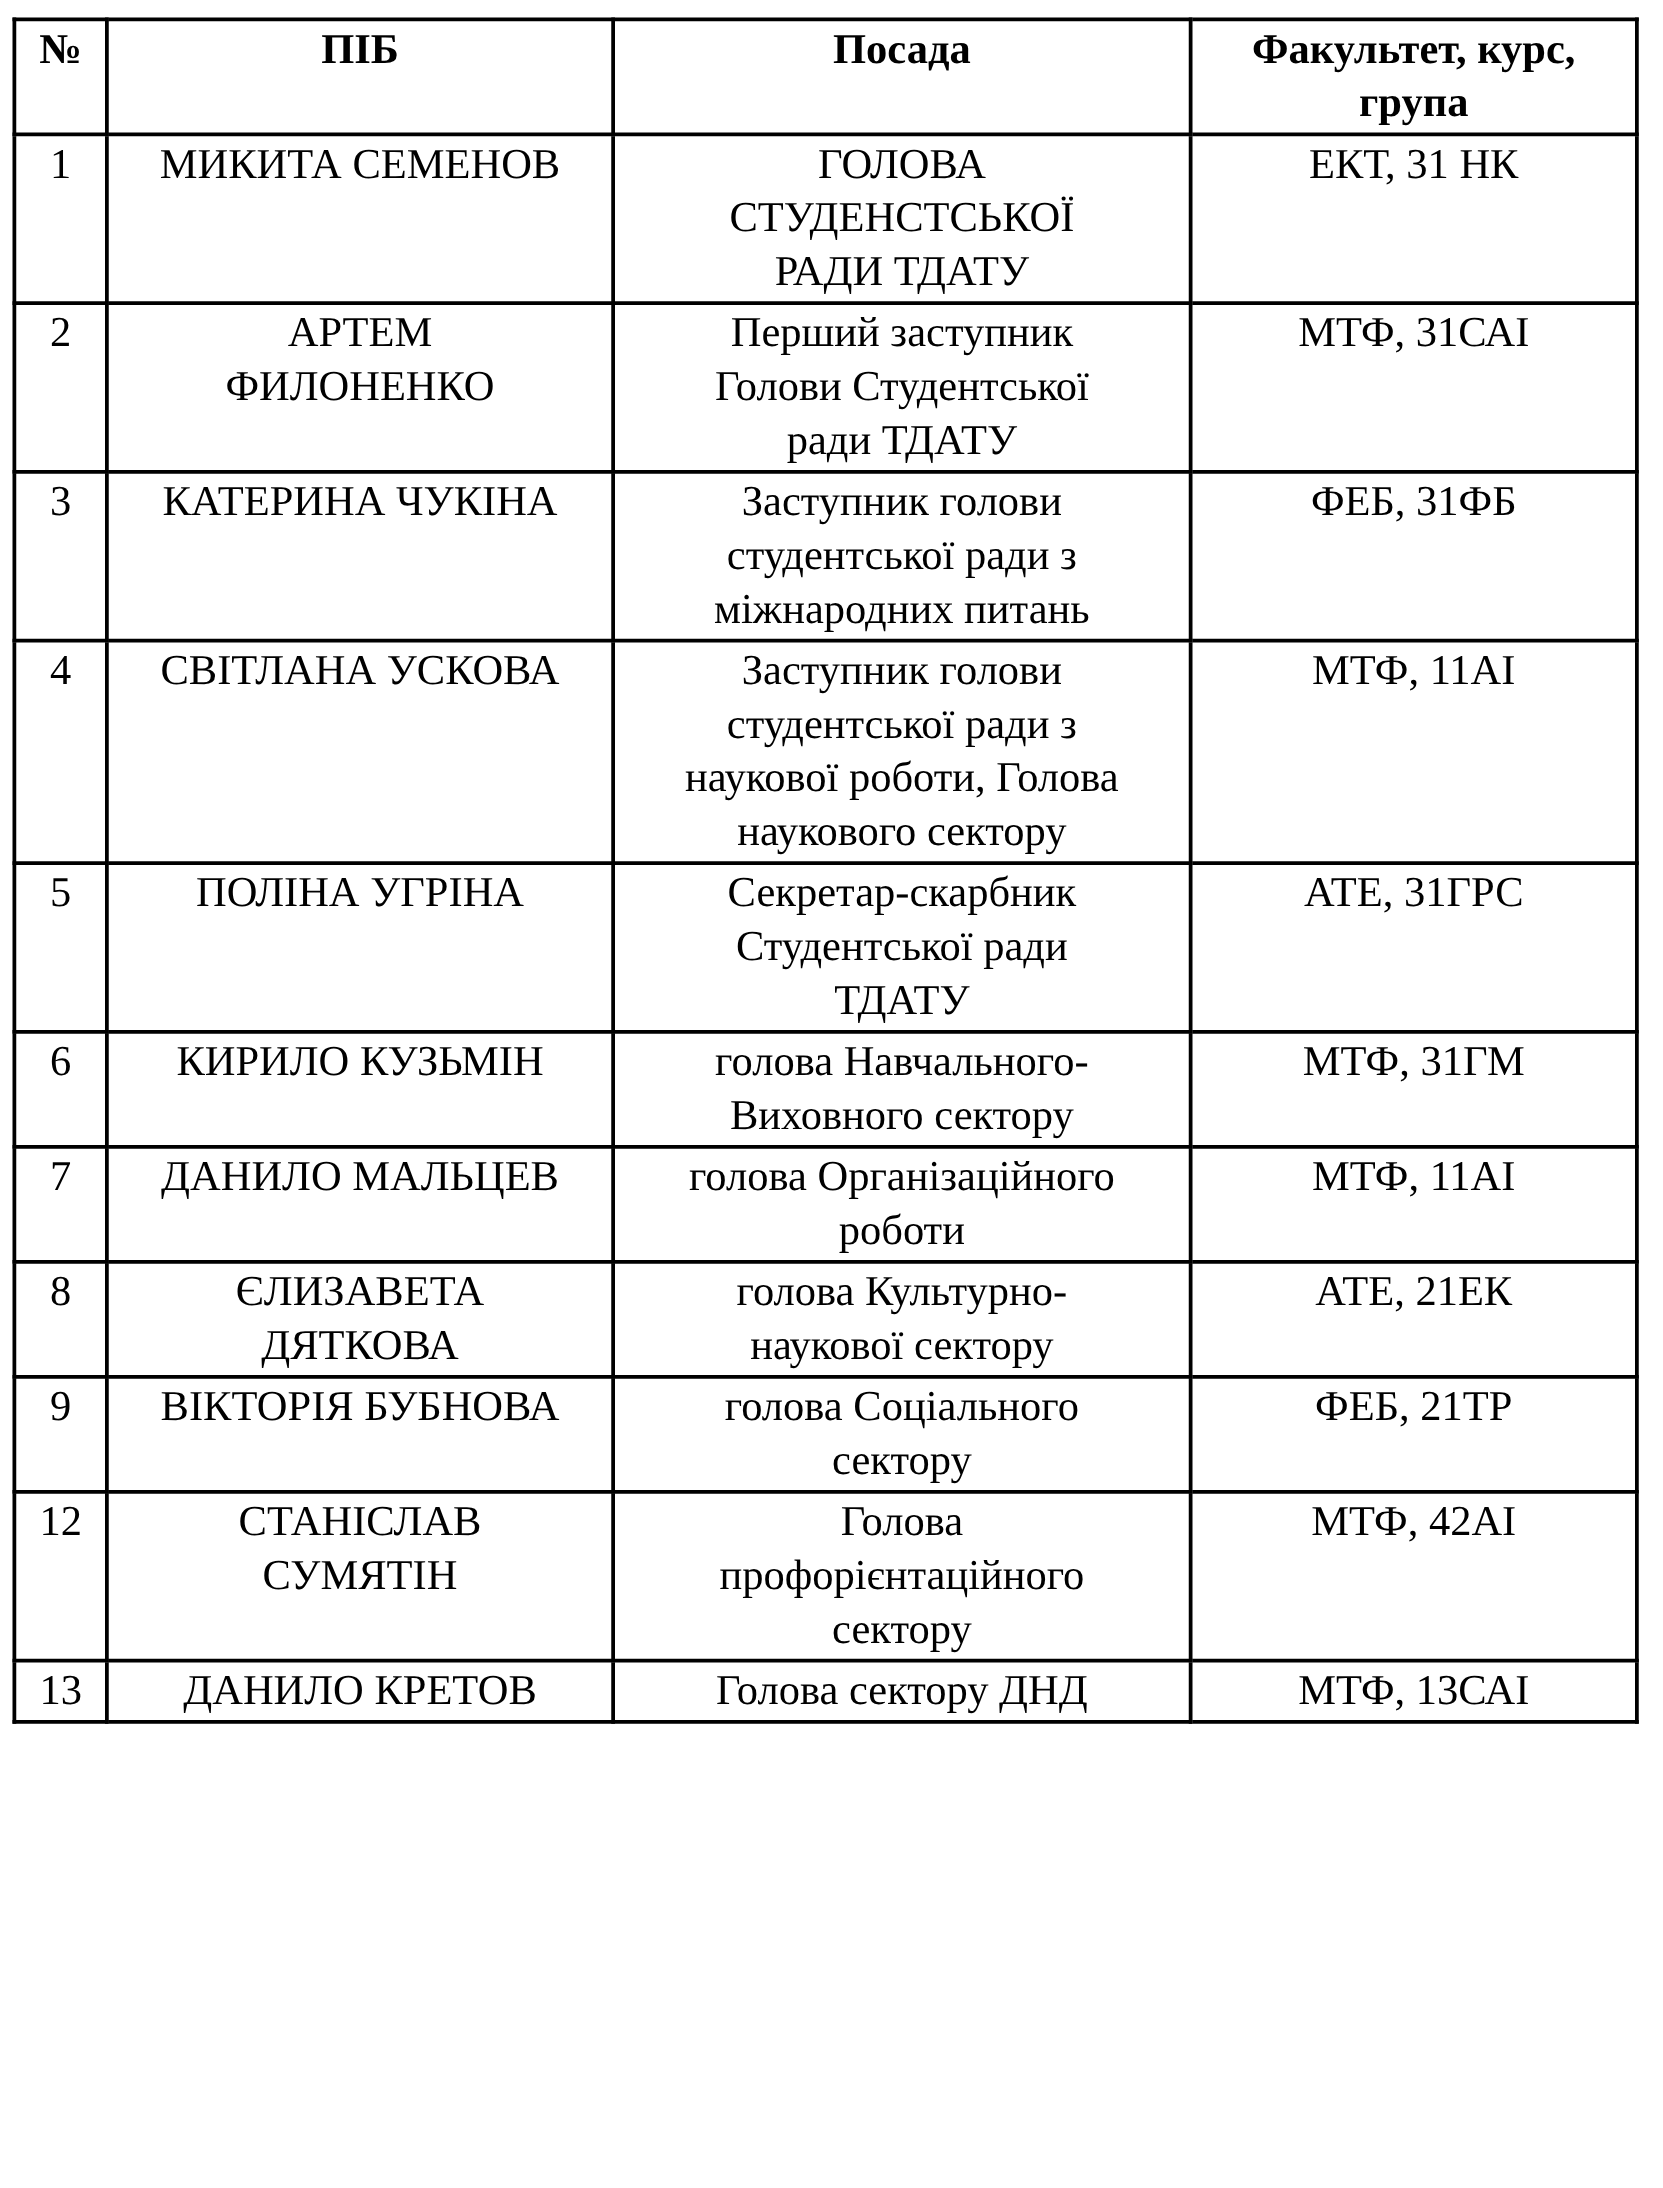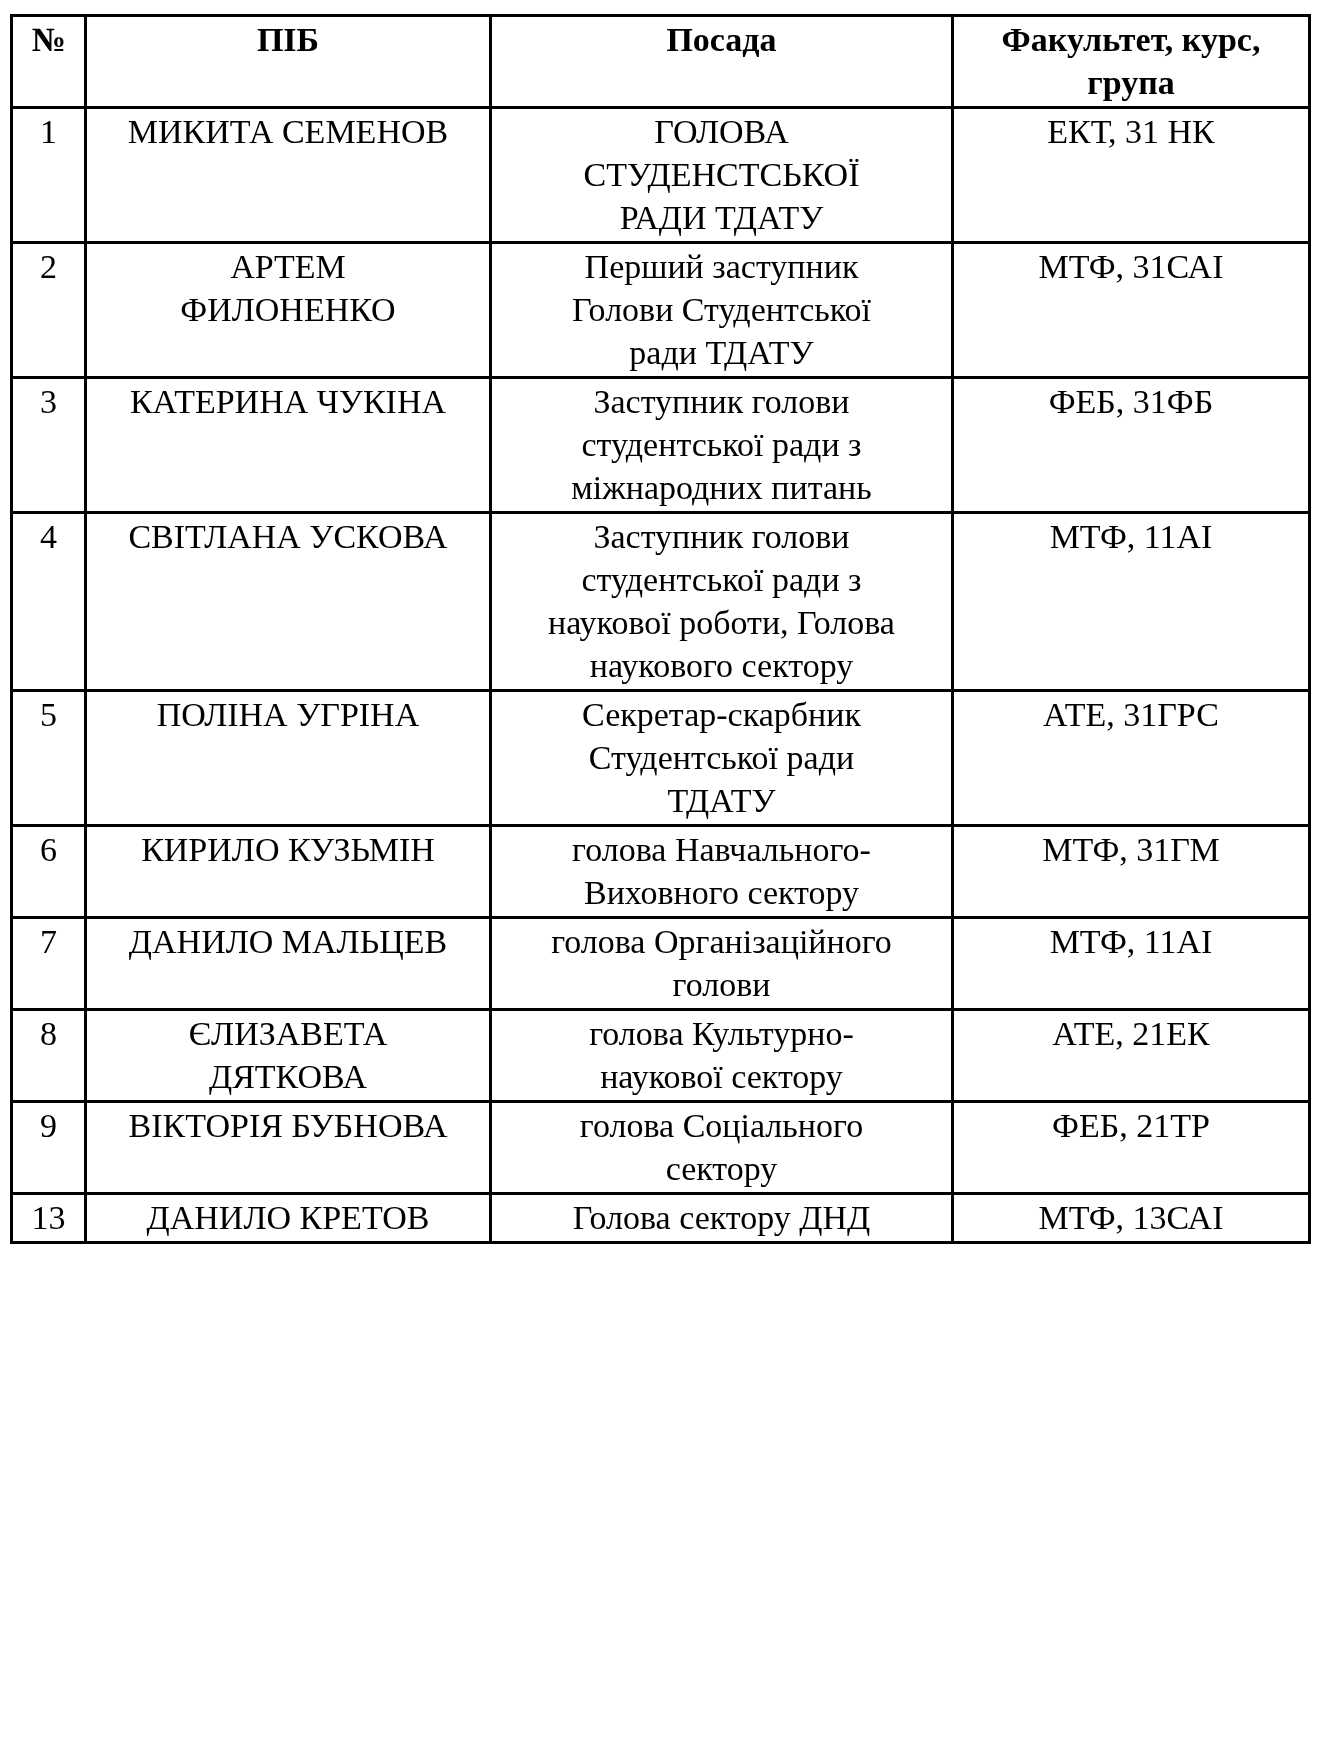--- a/index.html
+++ b/index.html
@@ -113,39 +113,48 @@
           <td>6</td>
           <td>КИРИЛО КУЗЬМІН</td>
           <td>голова Навчального-
 Виховного сектору</td>
           <td>МТФ, 31ГМ</td>
         </tr>
         <tr>
           <td>7</td>
           <td>ДАНИЛО МАЛЬЦЕВ</td>
           <td>голова Організаційного
-голови</td>
+роботи</td>
           <td>МТФ, 11АІ</td>
         </tr>
         <tr>
           <td>8</td>
           <td>ЄЛИЗАВЕТА
 ДЯТКОВА</td>
           <td>голова Культурно-
 наукової сектору</td>
           <td>АТЕ, 21ЕК</td>
         </tr>
         <tr>
           <td>9</td>
           <td>ВІКТОРІЯ БУБНОВА</td>
           <td>голова Соціального
 сектору</td>
           <td>ФЕБ, 21ТР</td>
         </tr>
         <tr>
+          <td>12</td>
+          <td>СТАНІСЛАВ
+СУМЯТІН</td>
+          <td>Голова
+профорієнтаційного
+сектору</td>
+          <td>МТФ, 42АІ</td>
+        </tr>
+        <tr>
           <td>13</td>
           <td>ДАНИЛО КРЕТОВ</td>
           <td>Голова сектору ДНД</td>
           <td>МТФ, 13САІ</td>
         </tr>
       </tbody>
   </table>
 </div>
 
 </body></html>

